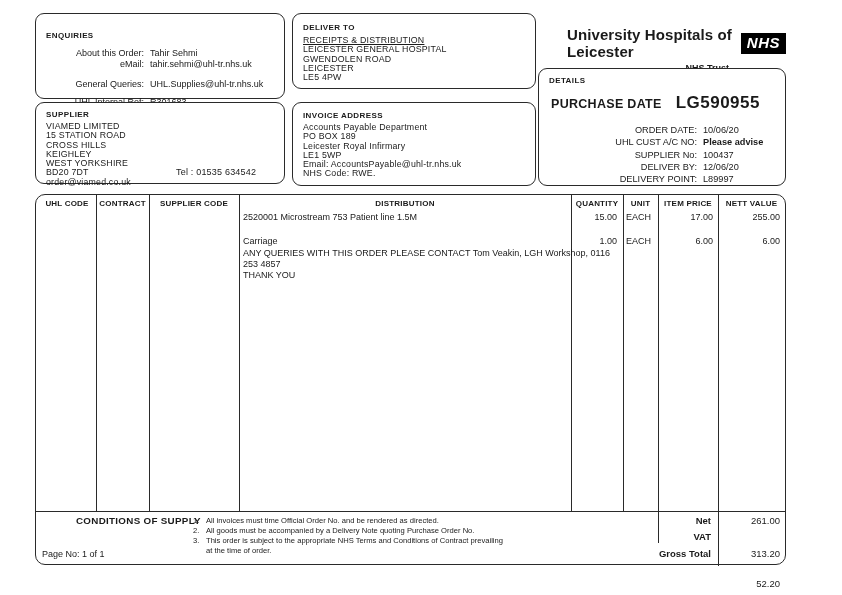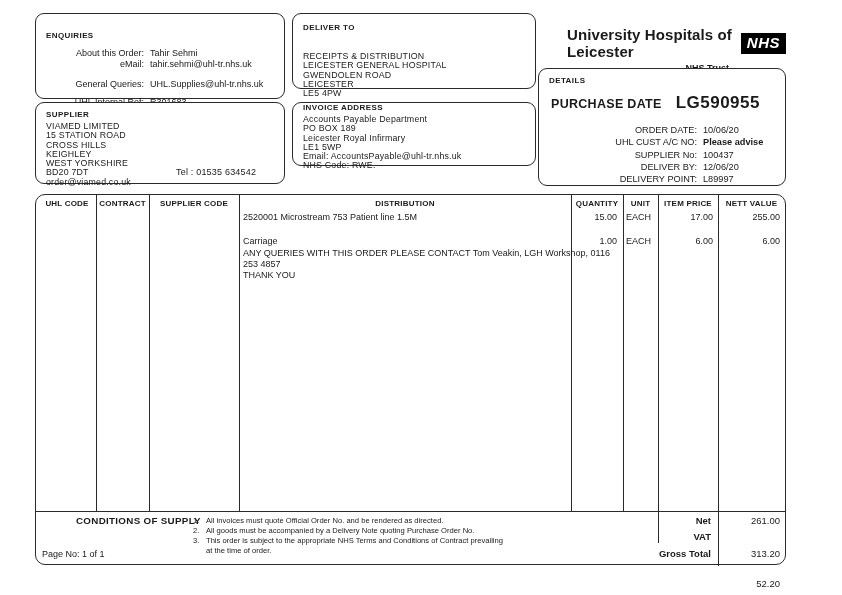--- a/index.html
+++ b/index.html
@@ -58,21 +58,21 @@
     <div class="kv" style="margin-top:9px;">
       <span class="k" style="width:98px;">General Queries:</span><span class="v">UHL.Supplies@uhl-tr.nhs.uk</span>
     </div>
     <div class="kv" style="margin-top:7px;">
       <span class="k" style="width:98px;">UHL Internal Ref:</span><span class="v">R301683</span>
     </div>
   </div>
 
   <div class="box" style="left:292px; top:13px; width:244px; height:76px; padding:9px 8px 0 10px;">
     <div class="box-title">DELIVER TO</div>
-    <div class="addr-line" style="margin-top:20px;">RECEIPTS &amp; DISTRIBUTION</div>
+    <div class="addr-line" style="margin-top:4px;text-decoration:underline;">RECEIPTS &amp; DISTRIBUTION</div>
     <div class="addr-line">LEICESTER GENERAL HOSPITAL</div>
     <div class="addr-line">GWENDOLEN ROAD</div>
     <div class="addr-line">LEICESTER</div>
     <div class="addr-line">LE5 4PW</div>
   </div>
 
   <div class="trust">
     <div class="trust-row">
       <span class="trust-name">University Hospitals of Leicester</span>
       <span class="nhs-logo">NHS</span>
@@ -87,21 +87,21 @@
     <div class="addr-line">CROSS HILLS</div>
     <div class="addr-line">KEIGHLEY</div>
     <div class="addr-line">WEST YORKSHIRE</div>
     <div class="addr-line">
       <span>BD20 7DT</span>
       <span style="position:absolute; left:140px; font-size:9px;">Tel : 01535 634542</span>
     </div>
     <div class="addr-line">order@viamed.co.uk</div>
   </div>
 
-  <div class="box" style="left:292px; top:102px; width:244px; height:64px; padding:0 8px 0 10px;">
+  <div class="box" style="left:292px; top:102px; width:244px; height:84px; padding:8px 8px 0 10px;">
     <div class="box-title">INVOICE ADDRESS</div>
     <div class="addr-line" style="margin-top:3px;">Accounts Payable Department</div>
     <div class="addr-line">PO BOX 189</div>
     <div class="addr-line">Leicester Royal Infirmary</div>
     <div class="addr-line">LE1 5WP</div>
     <div class="addr-line">Email: AccountsPayable@uhl-tr.nhs.uk</div>
     <div class="addr-line">NHS Code: RWE.</div>
   </div>
 
   <div class="box" style="left:538px; top:68px; width:248px; height:118px; padding:7px 8px 0 10px;">
@@ -164,21 +164,21 @@
     <div class="cell" style="left:590px; top:41px;">EACH</div>
     <div class="cell num" style="left:622px; top:41px; width:55px;">6.00</div>
     <div class="cell num" style="left:682px; top:41px; width:62px;">6.00</div>
 
     <div class="cell" style="left:207px; top:53px;">ANY QUERIES WITH THIS ORDER PLEASE CONTACT Tom Veakin, LGH Workshop, 0116</div>
     <div class="cell" style="left:207px; top:64px;">253 4857</div>
     <div class="cell" style="left:207px; top:75px;">THANK YOU</div>
 
     <div class="cond-title">CONDITIONS OF SUPPLY</div>
     <div class="cond-item" style="top:321px;">
-      <span class="cnum">1.</span><span class="ctext">All invoices must quote Official Order No. and be rendered as directed.</span>
+      <span class="cnum">1.</span><span class="ctext">All invoices must time Official Order No. and be rendered as directed.</span>
     </div>
     <div class="cond-item" style="top:331px;">
       <span class="cnum">2.</span><span class="ctext">All goods must be accompanied by a Delivery Note quoting Purchase Order No.</span>
     </div>
     <div class="cond-item" style="top:341px;">
       <span class="cnum">3.</span><span class="ctext" style="width:300px;">This order is subject to the appropriate NHS Terms and Conditions of Contract prevailing at the time of order.</span>
     </div>
 
     <div class="cell" style="left:6px; top:354px; font-size:9px;">Page No: 1 of 1</div>
 

